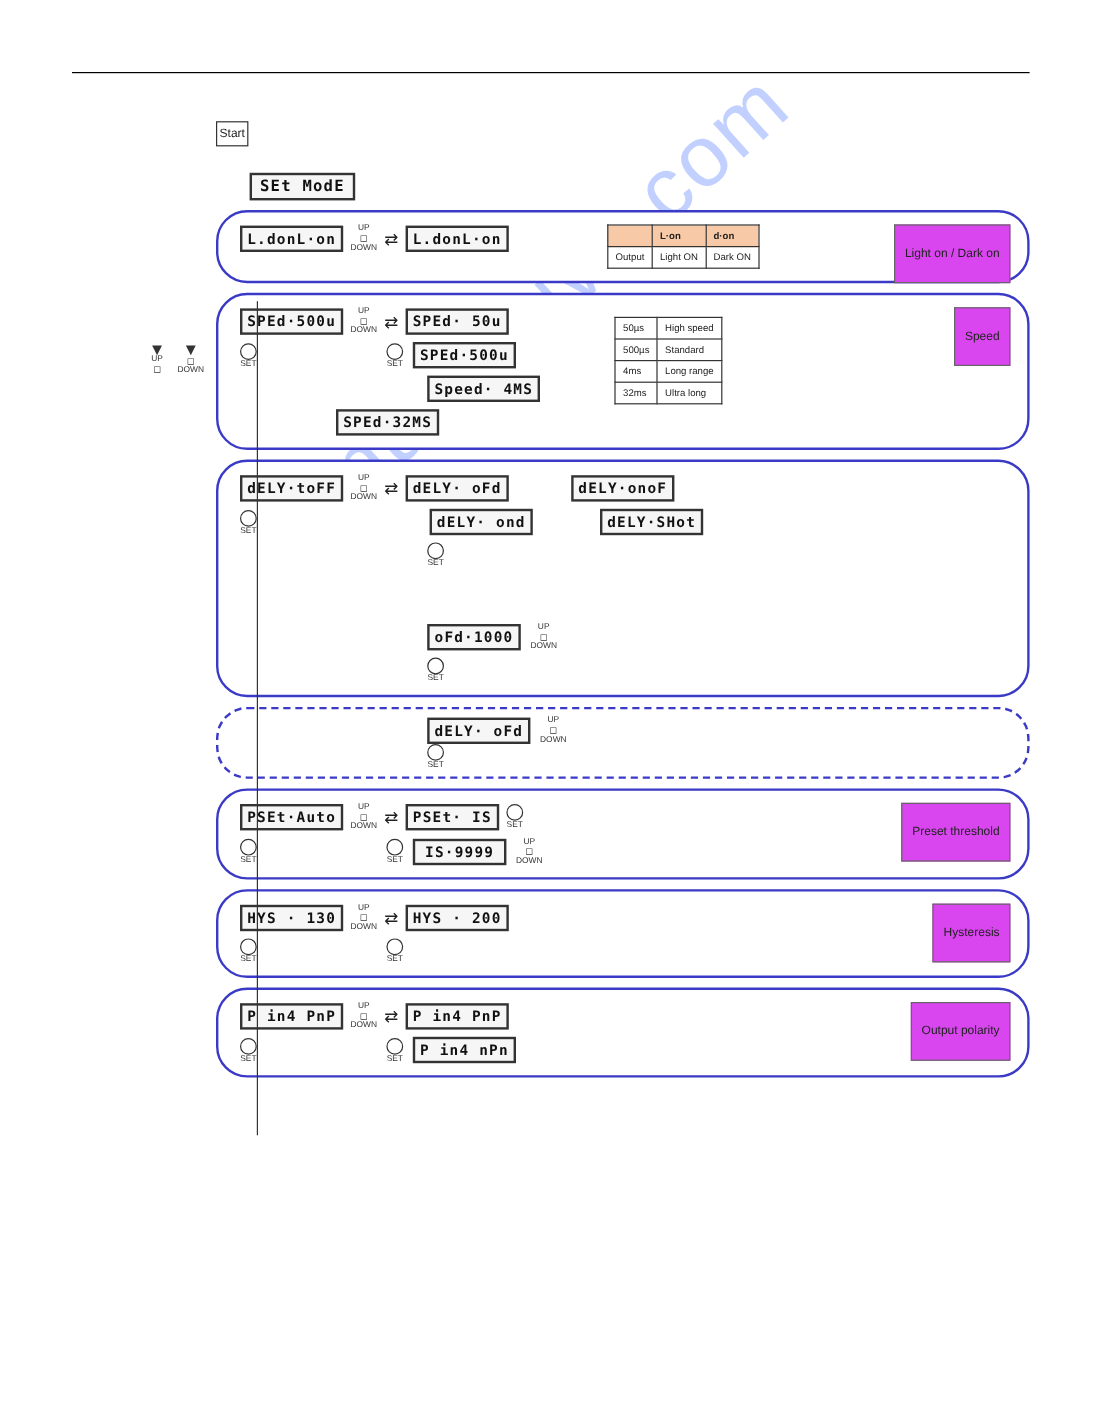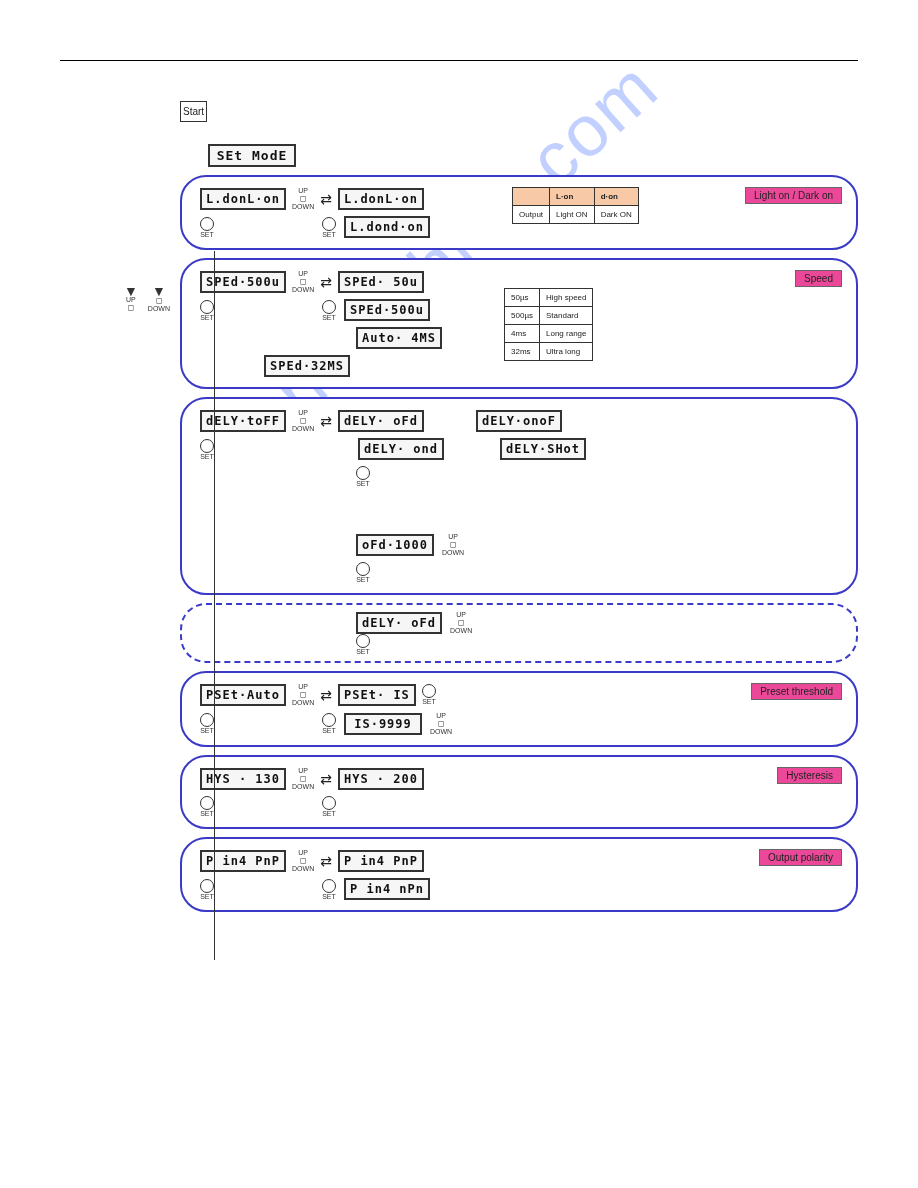--- a/index.html
+++ b/index.html
@@ -61,23 +61,23 @@
     border-radius: 26px;
     padding: 10px 18px 10px 18px;
     margin: 8px 0 8px 120px;
     position: relative;
     background: #fff;
   }
   .panel.dashed { border-style: dashed; }
   .panel-label {
     position: absolute; right: 14px; top: 10px;
     border: 1px solid #666;
-    padding: 2px 8px;
+    padding: 18px 8px;
     font-size: 10px;
-    background: #ec4899;
+    background: #d946ef;
   }
   .panel-body { display: flex; align-items: flex-start; gap: 22px; }
   .col { display: flex; flex-direction: column; gap: 6px; align-items: flex-start; }
   .flowline {
     position: absolute; left: 154px; top: 150px; width: 2px; height: 930px; background: transparent;
     border-left: 1px solid #333;
     z-index: 2;
   }
   
   table.mini {
@@ -140,32 +140,20 @@
         <div class="hconnect">
           <span class="lcd sm">L.donL·on</span>
           <div class="ud-icon">
               <span class="lbl">UP</span>
               <span>◻</span>
               <span class="lbl">DOWN</span>
             </div>
           <span class="harrow">⇄</span>
           <span class="lcd sm">L.donL·on</span>
         </div>
-        <div class="subrow">
-          <div class="set-icon">
-              <span class="circle"></span>
-              <span class="lbl">SET</span>
-            </div>
-          <span style="width:92px;"></span>
-          <div class="set-icon">
-              <span class="circle"></span>
-              <span class="lbl">SET</span>
-            </div>
-          <span class="lcd sm">L.dond·on</span>
-        </div>
       </div>
       <table class="mini" style="margin-left:60px;">
         <tbody>
             <tr>
               <th></th>
               <th>L·on</th>
               <th>d·on</th>
             </tr>
         <tr>
               <td>Output</td>
@@ -198,27 +186,27 @@
               <span class="lbl">SET</span>
             </div>
           <span style="width:92px;"></span>
           <div class="set-icon">
               <span class="circle"></span>
               <span class="lbl">SET</span>
             </div>
           <span class="lcd sm">SPEd·500u</span>
         </div>
         <div class="subrow" style="margin-left:156px;">
-          <span class="lcd sm">Auto· 4MS</span>
-        </div>
-        <div class="subrow" style="margin-left:64px;align-items:center;">
+          <span class="lcd sm">Speed· 4MS</span>
+        </div>
+        <div class="subrow" style="margin-left:80px;align-items:center;">
           <span class="lcd sm">SPEd·32MS</span>
         </div>
       </div>
-      <table class="mini" style="margin-left:40px; margin-top:18px;">
+      <table class="mini" style="margin-left:40px; margin-top:8px;">
         <tbody>
             <tr>
               <td>50µs</td>
               <td>High speed</td>
             </tr>
         <tr>
               <td>500µs</td>
               <td>Standard</td>
             </tr>
         <tr>

